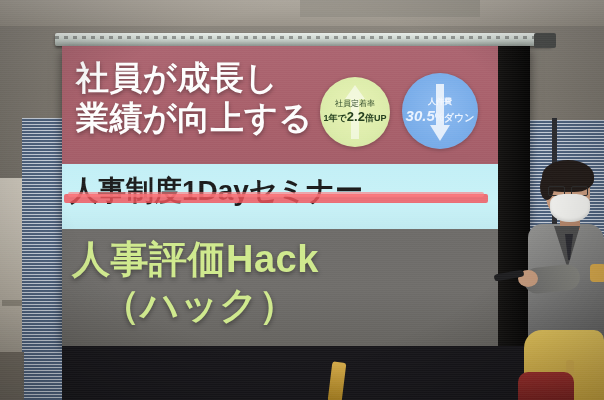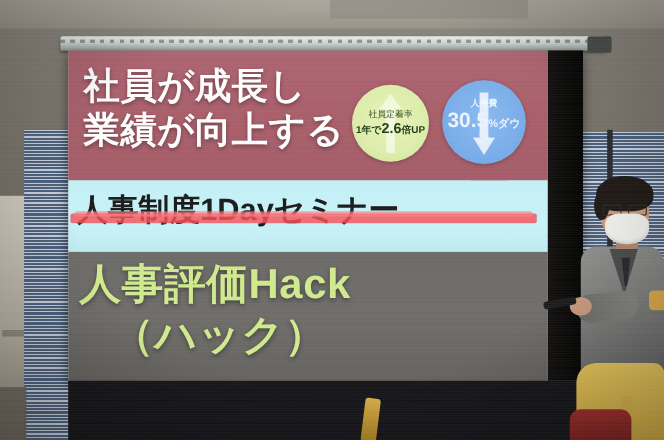--- a/index.html
+++ b/index.html
@@ -74,21 +74,21 @@
      box-shadow:0 1px 4px rgba(0,0,0,.25);}
   .arrow{position:absolute;left:50%;transform:translateX(-50%);}
   .arrow-up{top:6px;}
   .arrow-down{top:8px;}
   .badge-txt{position:relative;z-index:2;text-align:center;line-height:1.15;}
   .badge-green .t1{font-size:8px;font-weight:400;color:#2f4a2a;}
   .badge-green .t2{font-size:9px;font-weight:700;color:#243f1f;margin-top:1px;}
   .badge-green .t2 b{font-size:13px;}
   .badge-blue .t1{font-size:8px;font-weight:700;color:#f2f7ff;}
   .badge-blue .t2{font-size:10px;font-weight:700;color:#eaf3ff;margin-top:1px;}
-  .badge-blue .t2 b{font-size:19px;}
+  .badge-blue .t2 b{font-size:15px;font-style:italic;}
 
   .strike-line{position:absolute;left:8px;top:126px;width:404px;color:#1b1b1b;
                font-size:28px;font-weight:700;letter-spacing:0px;white-space:nowrap;}
   .strike-bar{position:absolute;left:2px;top:148px;width:424px;height:9px;
               background:#f2535a;opacity:.82;border-radius:2px;
               filter:blur(.3px);}
   .strike-bar2{position:absolute;left:6px;top:146px;width:416px;height:5px;
               background:#ff7b7f;opacity:.65;border-radius:2px;}
 
   .bigtitle{position:absolute;left:10px;top:190px;width:426px;color:#cfe98d;
@@ -181,21 +181,21 @@
           <span>社員が成長し</span>
           <span class="l2">業績が向上する</span>
         </div>
 
         <div class="badge badge-green">
           <svg class="arrow arrow-up" width="24" height="58" viewBox="0 0 24 58">
             <path d="M12 2 L22 16 L16 16 L16 56 L8 56 L8 16 L2 16 Z" fill="#ffffff" opacity="0.55"></path>
           </svg>
           <div class="badge-txt">
             <div class="t1">社員定着率</div>
-            <div class="t2"><span>1年で</span><b>2.6</b><span>倍UP</span></div>
+            <div class="t2"><span>1年で</span><b>2.2</b><span>倍UP</span></div>
           </div>
         </div>
 
         <div class="badge badge-blue">
           <svg class="arrow arrow-down" width="26" height="62" viewBox="0 0 26 62">
             <path d="M13 60 L3 44 L9 44 L9 3 L17 3 L17 44 L23 44 Z" fill="#ffffff" opacity="0.78"></path>
           </svg>
           <div class="badge-txt">
             <div class="t1">人件費</div>
             <div class="t2"><b>30.5</b><span>%ダウン</span></div>

